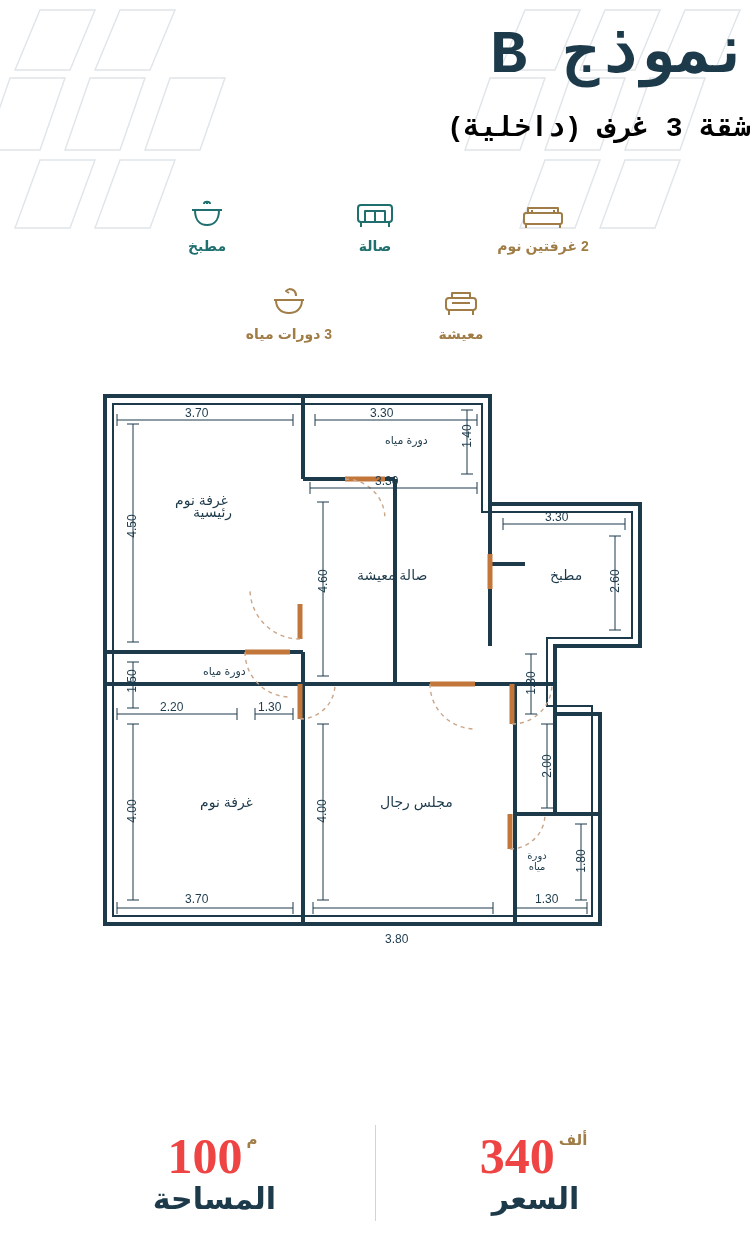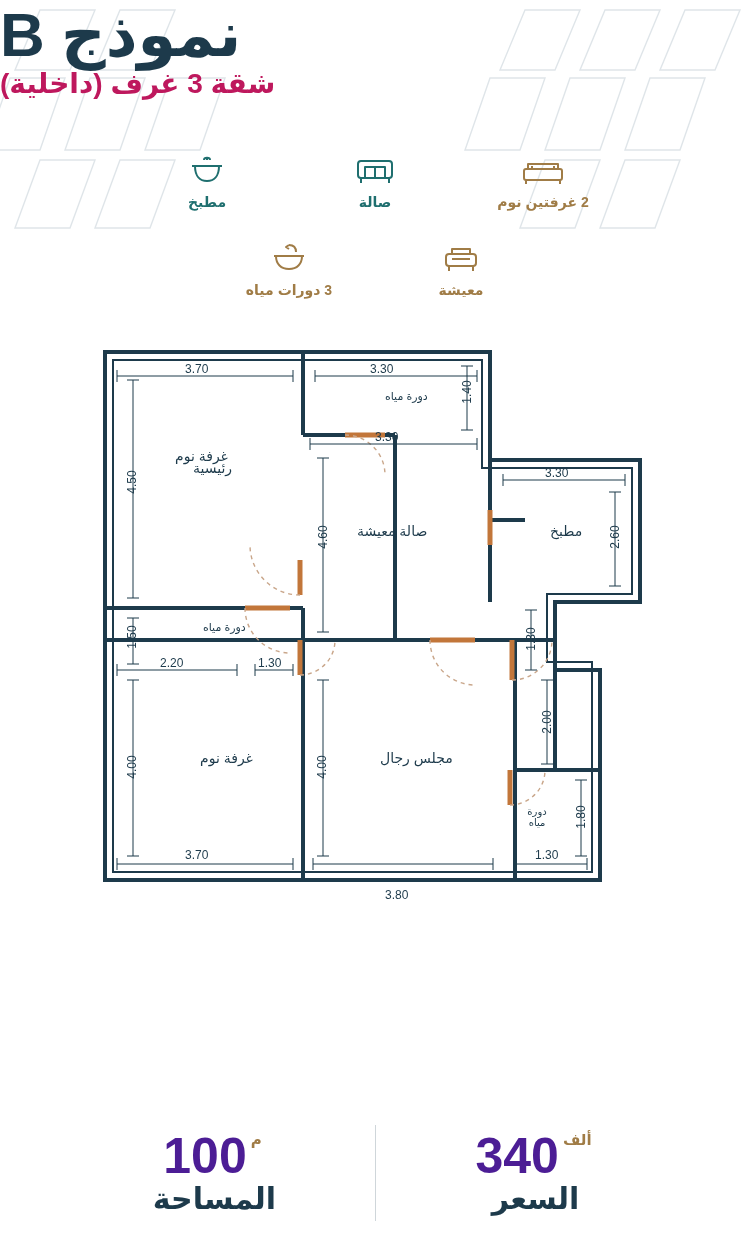--- a/index.html
+++ b/index.html
@@ -8,27 +8,27 @@
     font-family:"Liberation Sans","DejaVu Sans",sans-serif;
     color:#1f3b4d;position:relative;overflow:hidden;
   }
   .page{position:relative;width:750px;height:1249px;}
 
   
   .bg-deco{position:absolute;top:0;left:0;width:750px;height:240px;overflow:hidden;z-index:0;}
   .bg-deco svg{display:block;}
 
   
-  .header{position:relative;z-index:2;padding-top:2px;text-align:left;}
+  .header{position:relative;z-index:2;padding-top:23px;text-align:right;font-family:Liberation Mono, monospace;}
   .title{
     font-size:62px;font-weight:bold;color:#1d3a4b;letter-spacing:-1px;
     line-height:1.05;margin:0;
   }
   .subtitle{
-    font-size:28px;font-weight:bold;color:#be185d;
+    margin-top:22px;font-size:28px;font-weight:bold;color:#000000;
   }
 
   
   .features{position:relative;z-index:2;margin-top:46px;}
   .feat-row{display:flex;justify-content:center;align-items:flex-start;gap:56px;}
   .feat-row.row2{margin-top:24px;gap:60px;}
   .feat{width:112px;text-align:center;}
   .feat .ico{height:40px;display:flex;align-items:flex-end;justify-content:center;}
   .feat .lbl{margin-top:8px;font-size:14px;color:#a07c46;font-weight:bold;}
   .feat.teal .lbl{color:#1f6f6f;}
@@ -40,22 +40,22 @@
   .plan{position:relative;width:560px;height:580px;}
   .plan svg{display:block;}
 
   
   .stats{
     position:absolute;left:0;right:0;bottom:28px;z-index:2;
     display:flex;align-items:center;justify-content:center;
   }
   .stat{width:300px;text-align:center;}
   .stat .num{
-    font-size:50px;font-weight:bold;color:#4c1d95;line-height:1;
-    display:inline-block;position:relative;
+    font-size:50px;font-weight:bold;color:#ef4444;line-height:1;
+    display:inline-block;position:relative;font-family:Liberation Serif, serif;
   }
   .stat .unit{
     font-size:15px;color:#a07c46;font-weight:bold;
     display:inline-block;vertical-align:top;margin:0 4px;
   }
   .stat .cap{font-size:30px;font-weight:bold;color:#1d3a4b;}
   .divider{width:1px;height:96px;background:#cfd6da;margin:0 10px;}
 </style>
 </head>
 <body>

